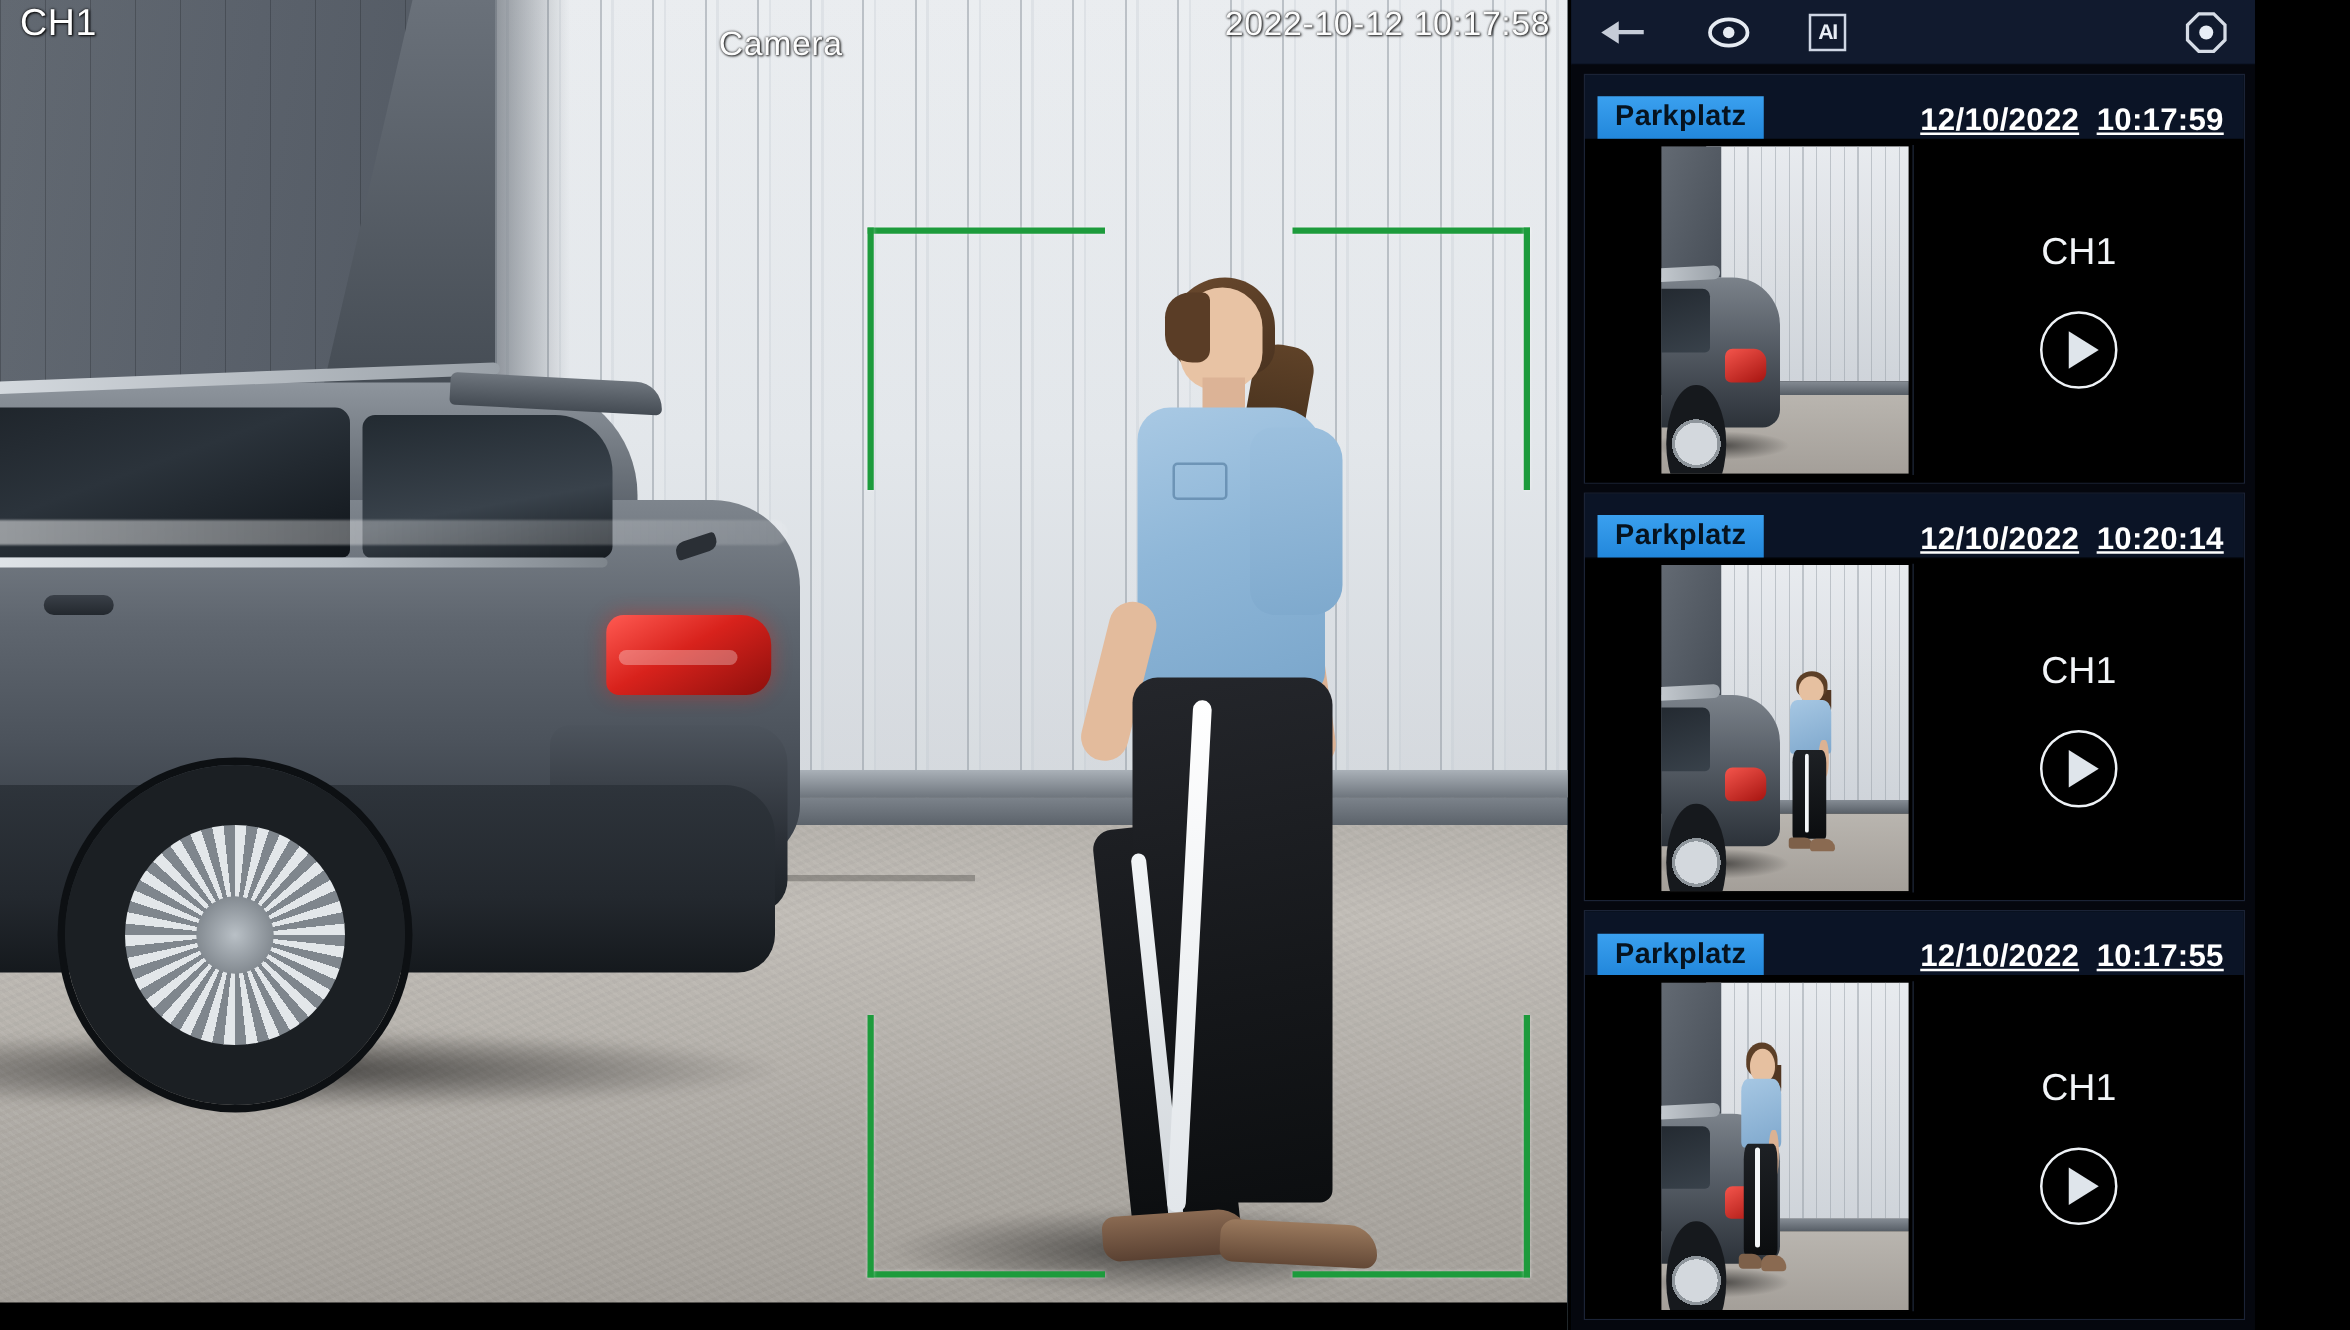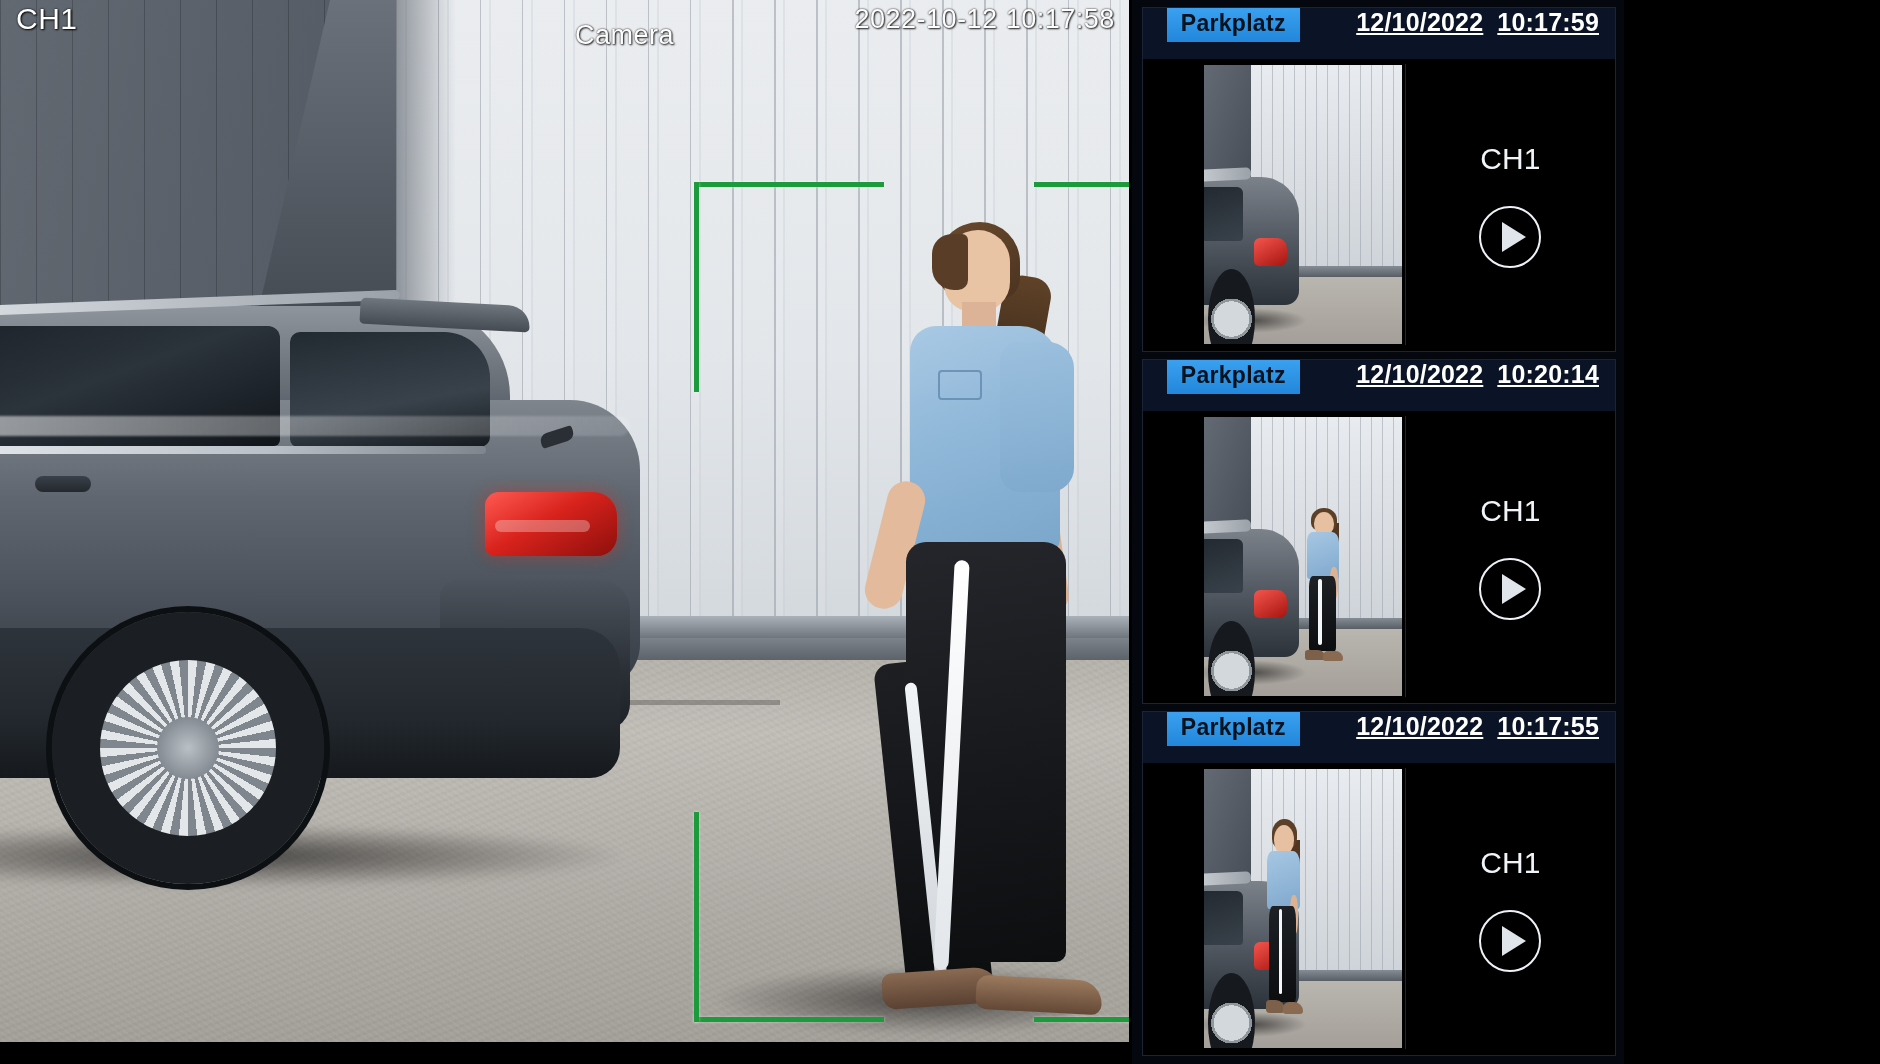--- a/index.html
+++ b/index.html
@@ -1,21 +1,21 @@
 <!DOCTYPE html>
 <html><head>
 <meta charset="utf-8">
 <style>
   * { margin:0; padding:0; box-sizing:border-box; }
   html,body {
     width:1880px; height:1064px; overflow:hidden;
     background:#000;
     font-family:"Liberation Sans", sans-serif;
   }
-  .app { position:relative; width:1624px; height:1064px; display:flex; background:#0369a1; }
+  .app { position:relative; width:1804px; height:1064px; display:flex; background:#0369a1; }
 
   
   .video-pane { position:relative; width:1307px; height:1064px; background:#000; overflow:hidden; }
 
   .scene { position:absolute; inset:0; }
 
   
   .band-top { position:absolute; left:0; top:0; width:100%; height:14px; background:#0b0d10; }
 
   
@@ -298,22 +298,22 @@
     font-size:17px; font-weight:700; display:flex; align-items:center; justify-content:center;
     letter-spacing:-1px; font-family:"Liberation Sans", sans-serif;
   }
 
   .cards{ flex:1; display:flex; flex-direction:column; gap:7px; padding:7px 8px 8px 10px; background:#05070e; }
   .card{
     flex:1; background:#000; border:1px solid #1b2336; display:flex; flex-direction:column;
     min-height:0;
   }
   .card-head{
-    height:52px; flex:0 0 52px; background:#0b1426; display:flex; align-items:flex-start;
-    padding:0 16px 0 24px; gap:26px; border-bottom:1px solid #000;
+    height:52px; flex:0 0 52px; background:#0b1426; display:flex; align-items:flex-end;
+    padding:0 16px 0 10px; gap:26px; border-bottom:1px solid #000;
   }
   .badge{
     background:linear-gradient(180deg,#3aa0ef,#2287db);
     color:#06131f; font-size:23px; font-weight:700; padding:3px 14px 5px;
     letter-spacing:.3px; line-height:1.12; white-space:nowrap;
     font-family:"Liberation Sans", sans-serif;
   }
   .head-sp{ flex:1; }
   .stamp{
     color:#fff; font-size:25px; font-weight:700; white-space:nowrap;
@@ -460,20 +460,42 @@
       <div class="band-bottom"></div>
     </div>
 
     <div class="osd osd-ch">CH1</div>
     <div class="osd osd-name">Camera</div>
     <div class="osd osd-time">2022-10-12  10:17:58</div>
   </div>
 
   <div class="panel">
 
+    <div class="toolbar">
+      <div class="tb-btn">
+        <svg width="40" height="24" viewBox="0 0 40 24">
+          <polygon points="2,12 16,3 16,21" fill="#c6ccd8"></polygon>
+          <rect x="14" y="10" width="22" height="3.4" fill="#c6ccd8"></rect>
+        </svg>
+      </div>
+      <div class="tb-btn">
+        <svg width="36" height="28" viewBox="0 0 36 28">
+          <ellipse cx="18" cy="14" rx="15" ry="10.5" fill="none" stroke="#e6ebf2" stroke-width="3"></ellipse>
+          <circle cx="18" cy="14" r="4.6" fill="#e6ebf2"></circle>
+        </svg>
+      </div>
+      <div class="tb-btn ai-box">AI</div>
+      <div class="tb-spacer"></div>
+      <div class="tb-btn">
+        <svg width="34" height="34" viewBox="0 0 34 34">
+          <polygon points="11,2 23,2 32,11 32,23 23,32 11,32 2,23 2,11" fill="none" stroke="#d6dce6" stroke-width="2.6"></polygon>
+          <circle cx="17" cy="17" r="5.6" fill="#e8edf5"></circle>
+        </svg>
+      </div>
+    </div>
 
     <div class="cards">
 
       <div class="card">
         <div class="card-head">
           <span class="badge">Parkplatz</span>
           <span class="head-sp"></span>
           <span class="stamp">
             <span>12/10/2022</span><span class="t">10:17:59</span>
           </span>

